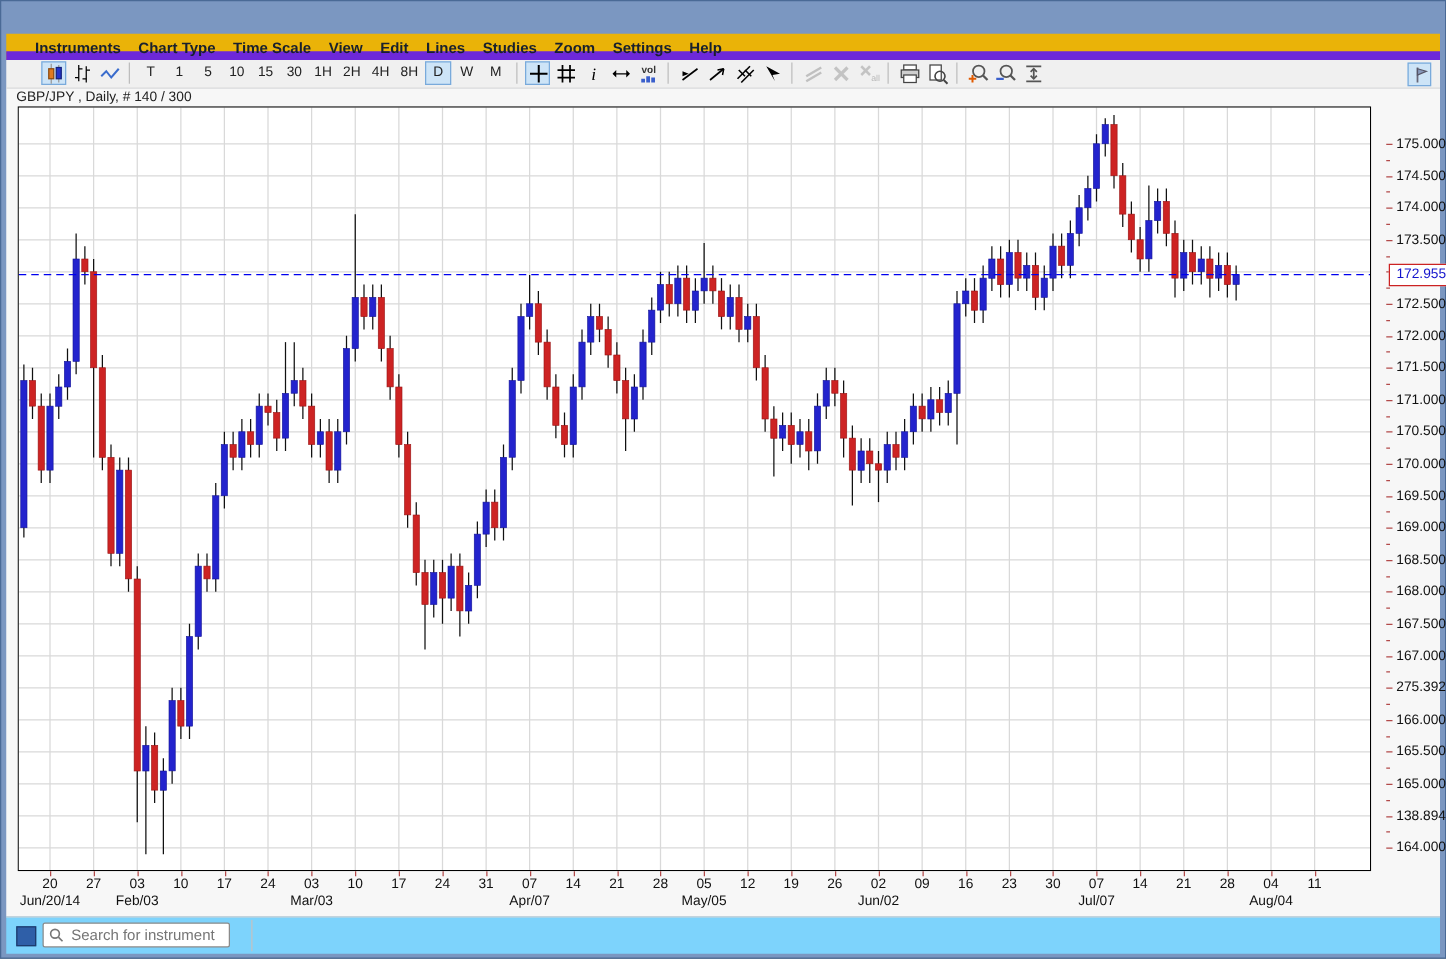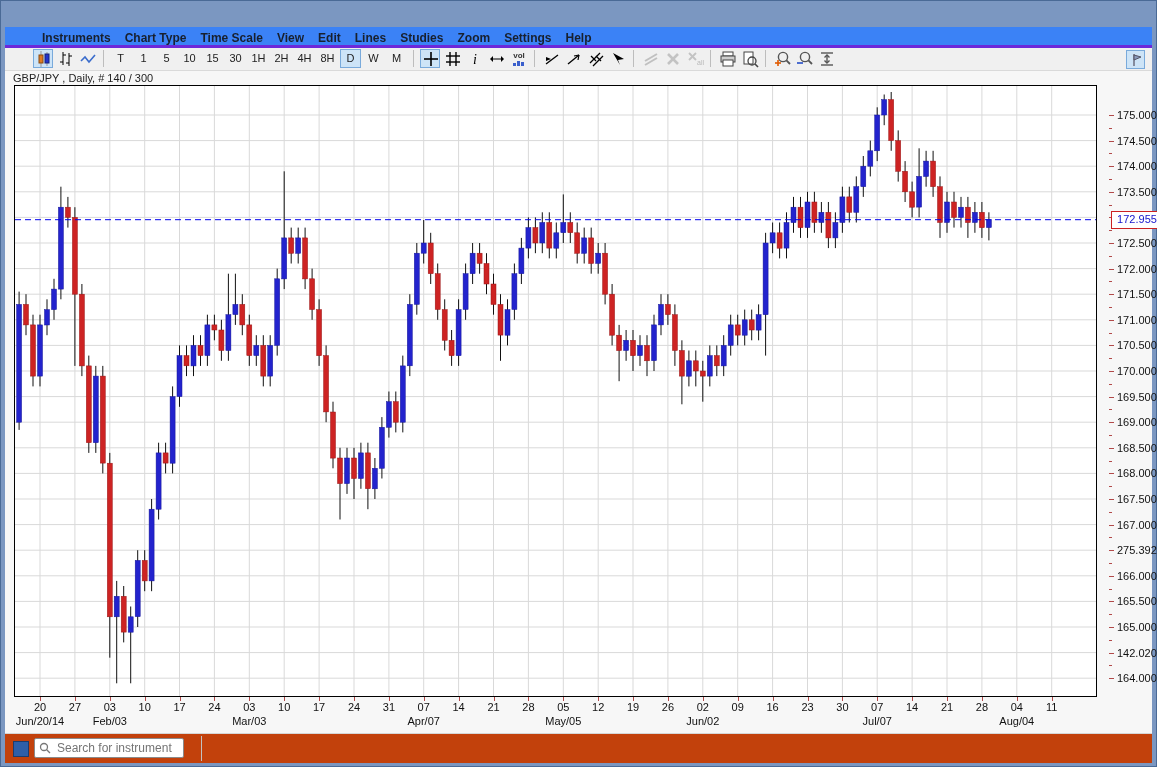--- a/index.html
+++ b/index.html
@@ -14,22 +14,22 @@
   .title-text{position:absolute;left:0;right:0;top:0;height:26px;line-height:26px;text-align:center;
               font-size:13px;color:#131c2b;}
   .win-btn{position:absolute;top:0;height:26px;cursor:default;}
   .btn-min{right:85px;width:26px;}
   .btn-min i{position:absolute;left:7px;top:14px;width:11px;height:2px;background:#1c2636;}
   .btn-max{right:57px;width:26px;}
   .btn-max i{position:absolute;left:7px;top:7px;width:10px;height:9px;border:2px solid #1c2636;}
   .btn-close{right:5px;width:47px;background:#c4514e;border-left:1px solid #9e3d3c;}
   .btn-close svg{position:absolute;left:17px;top:7px;}
   
-  .menubar{position:absolute;left:5px;top:27px;right:5px;height:21px;background:#3b82f6;
-           border-bottom:3px solid #6d28d9;white-space:nowrap;padding-left:30px;box-sizing:border-box;}
+  .menubar{position:absolute;left:5px;top:27px;right:5px;height:21px;background:#eab308;
+           border-bottom:7px solid #6d28d9;white-space:nowrap;padding-left:16px;box-sizing:border-box;}
   .menu-item{display:inline-block;font-size:12px;font-weight:bold;color:#18202e;
              padding:3px 7px 0 7px;line-height:17px;cursor:default;}
   
   .toolbar{position:absolute;left:5px;top:48px;right:5px;height:23px;background:#f0f0f0;
            border-bottom:1px solid #dadada;white-space:nowrap;padding-left:25px;box-sizing:border-box;}
   .tb-group{display:inline-block;vertical-align:top;height:23px;padding:1px 2px 0 2px;}
   .tb-sep{display:inline-block;vertical-align:top;width:1px;height:17px;margin:2px 3px 0 3px;background:#bdbdbd;}
   .tbtn{display:inline-block;vertical-align:top;width:20px;height:19px;margin:0 1px;text-align:center;
         border:1px solid transparent;box-sizing:border-box;position:relative;cursor:default;
         font-size:11px;color:#222;line-height:17px;}
@@ -46,21 +46,21 @@
   .yaxis{position:absolute;left:1092px;top:14px;width:55px;height:648px;margin-left:12px;}
   .ytick{position:absolute;height:1px;background:#b24a4a;}
   .ylab{position:absolute;left:8px;font-size:11px;color:#111;transform:translateY(-6px);}
   .price-marker{position:absolute;left:2px;width:50px;height:16px;background:#fff;border:1px solid #cc2222;
                 color:#1414cc;font-size:11px;line-height:15px;text-align:center;}
   .xaxis{position:absolute;left:9px;top:626px;width:1083px;height:36px;}
   .xtick{position:absolute;top:0;width:1px;height:4px;background:#b24a4a;}
   .xlab{position:absolute;top:4px;font-size:11px;color:#111;transform:translateX(-50%);}
   .xmon{position:absolute;top:18px;font-size:11px;color:#111;transform:translateX(-50%);}
   
-  .statusbar{position:absolute;left:5px;top:733px;right:5px;height:29px;background:#c2410c;
+  .statusbar{position:absolute;left:5px;top:733px;right:5px;height:29px;background:#7dd3fc;
              border-top:1px solid #d6d6d6;}
   .status-square{position:absolute;left:8px;top:7px;width:14px;height:14px;background:#2f5fa8;border:1px solid #1d3c6e;}
   .search-wrap{position:absolute;left:29px;top:4px;width:150px;height:20px;}
   .search-wrap input{width:100%;height:100%;box-sizing:border-box;border:1px solid #8a8a8a;border-radius:2px;
              padding:0 4px 0 22px;font-size:12px;color:#444;font-family:"Liberation Sans",sans-serif;background:#fff;}
   .search-wrap svg{position:absolute;left:5px;top:4px;}
   .sb-sep{position:absolute;left:196px;top:2px;width:1px;height:25px;background:#c2c2c2;}
   .timestamp{position:absolute;left:208px;top:0;height:29px;line-height:29px;font-size:12.5px;font-weight:bold;color:#111;}
 </style>
 </head>
@@ -572,21 +572,21 @@
         <div class="ytick" style="top:490.8px;left:0;width:5px"></div>
         <div class="ylab" style="top:490.8px">166.000</div>
         <div class="ytick" style="top:503.6px;left:0;width:3px"></div>
         <div class="ytick" style="top:516.4px;left:0;width:5px"></div>
         <div class="ylab" style="top:516.4px">165.500</div>
         <div class="ytick" style="top:529.2px;left:0;width:3px"></div>
         <div class="ytick" style="top:542.0px;left:0;width:5px"></div>
         <div class="ylab" style="top:542.0px">165.000</div>
         <div class="ytick" style="top:554.8px;left:0;width:3px"></div>
         <div class="ytick" style="top:567.6px;left:0;width:5px"></div>
-        <div class="ylab" style="top:567.6px">142.020</div>
+        <div class="ylab" style="top:567.6px">138.894</div>
         <div class="ytick" style="top:580.4px;left:0;width:3px"></div>
         <div class="ytick" style="top:593.2px;left:0;width:5px"></div>
         <div class="ylab" style="top:593.2px">164.000</div>
         <div class="price-marker" style="top:125.7px">172.955</div>
       </div>
     <div class="xaxis" id="xaxis">
         <div class="xtick" style="left:26.0px"></div>
         <div class="xlab" style="left:26.0px">20</div>
         <div class="xtick" style="left:60.9px"></div>
         <div class="xlab" style="left:60.9px">27</div>

